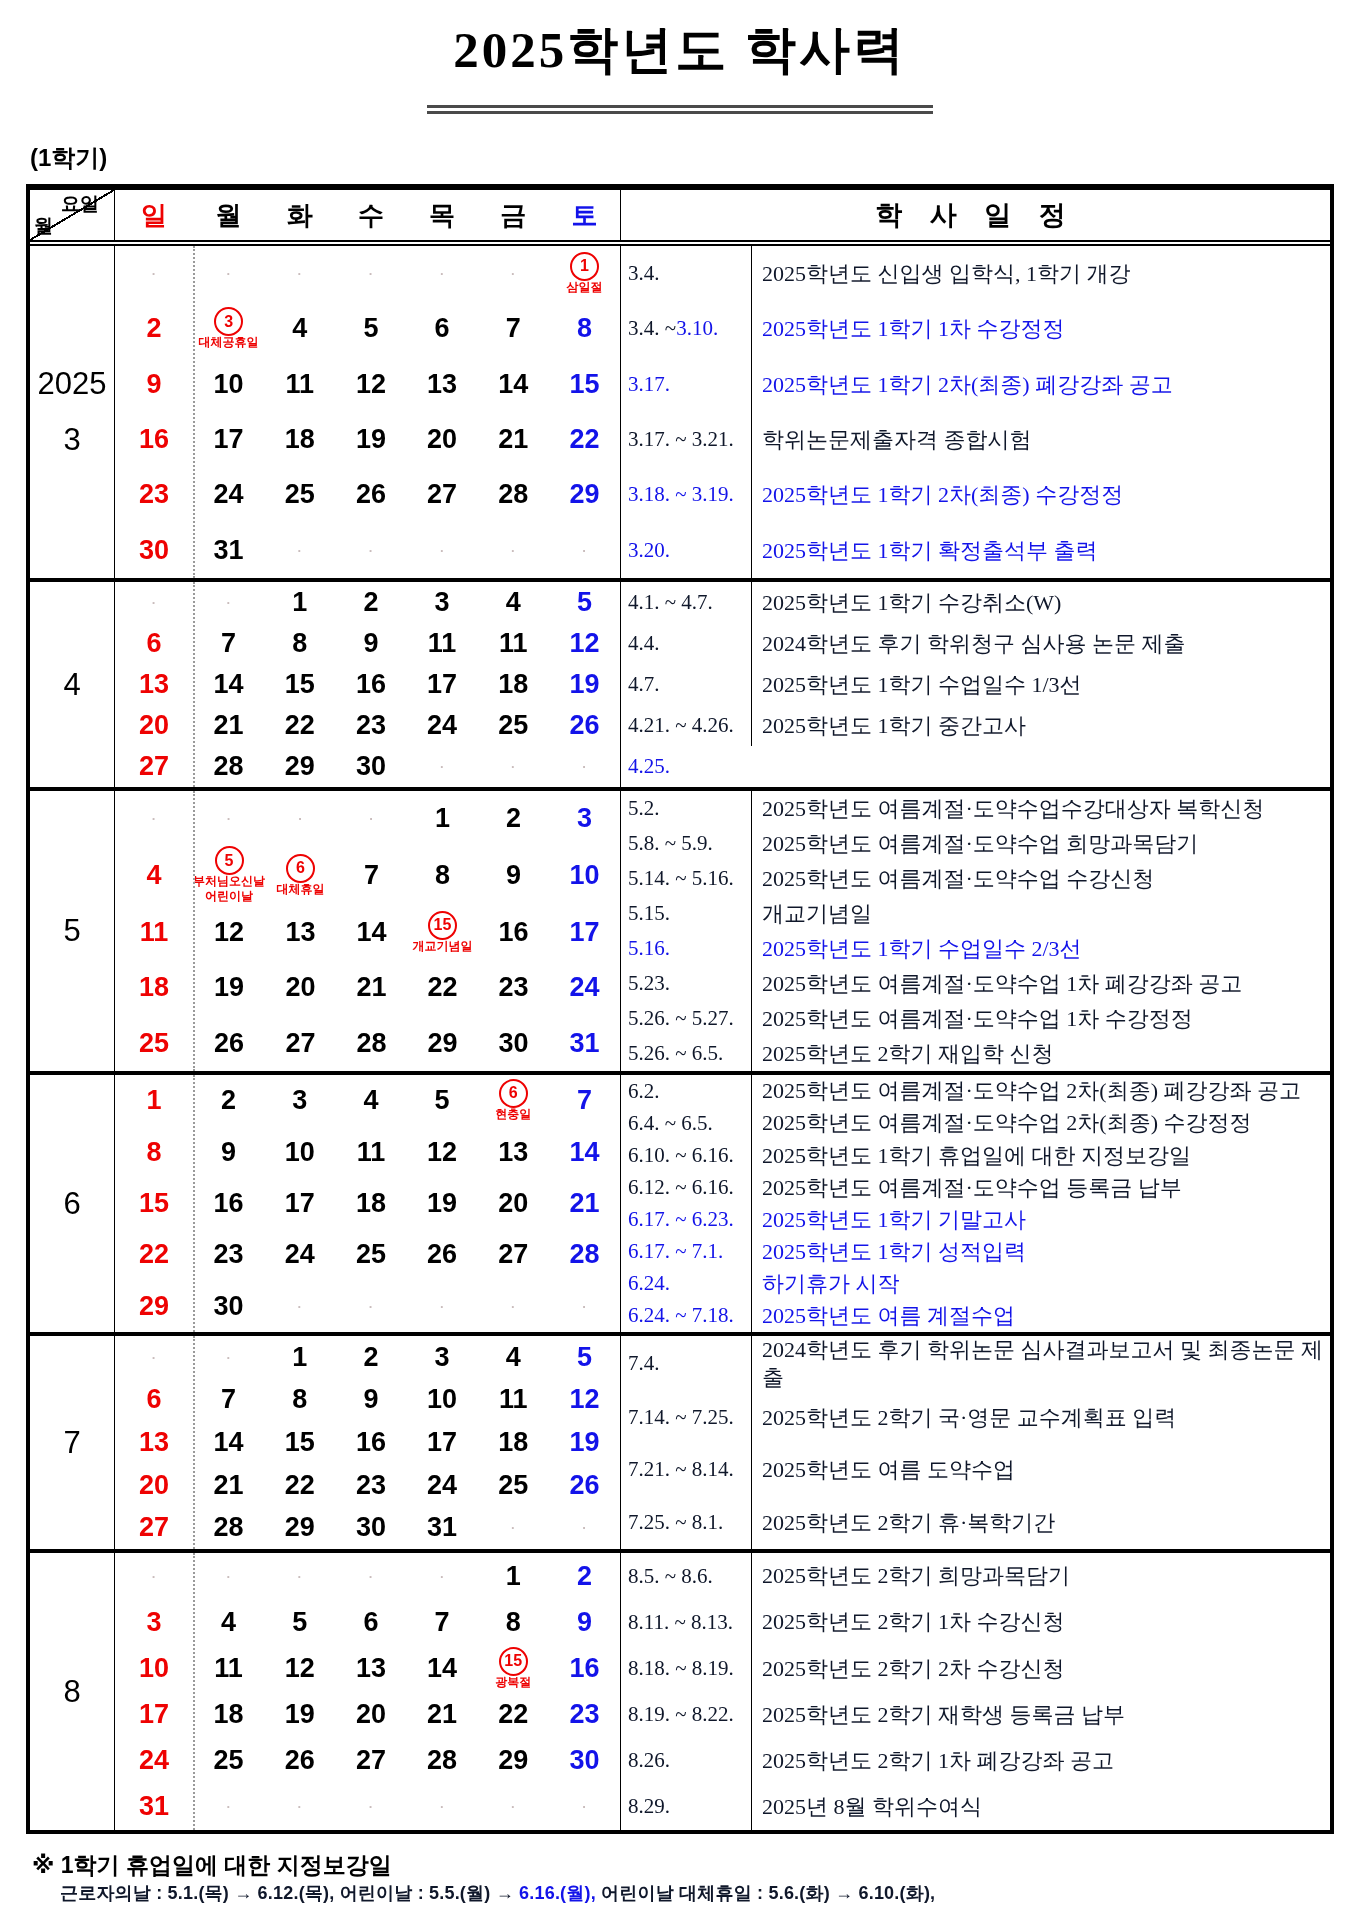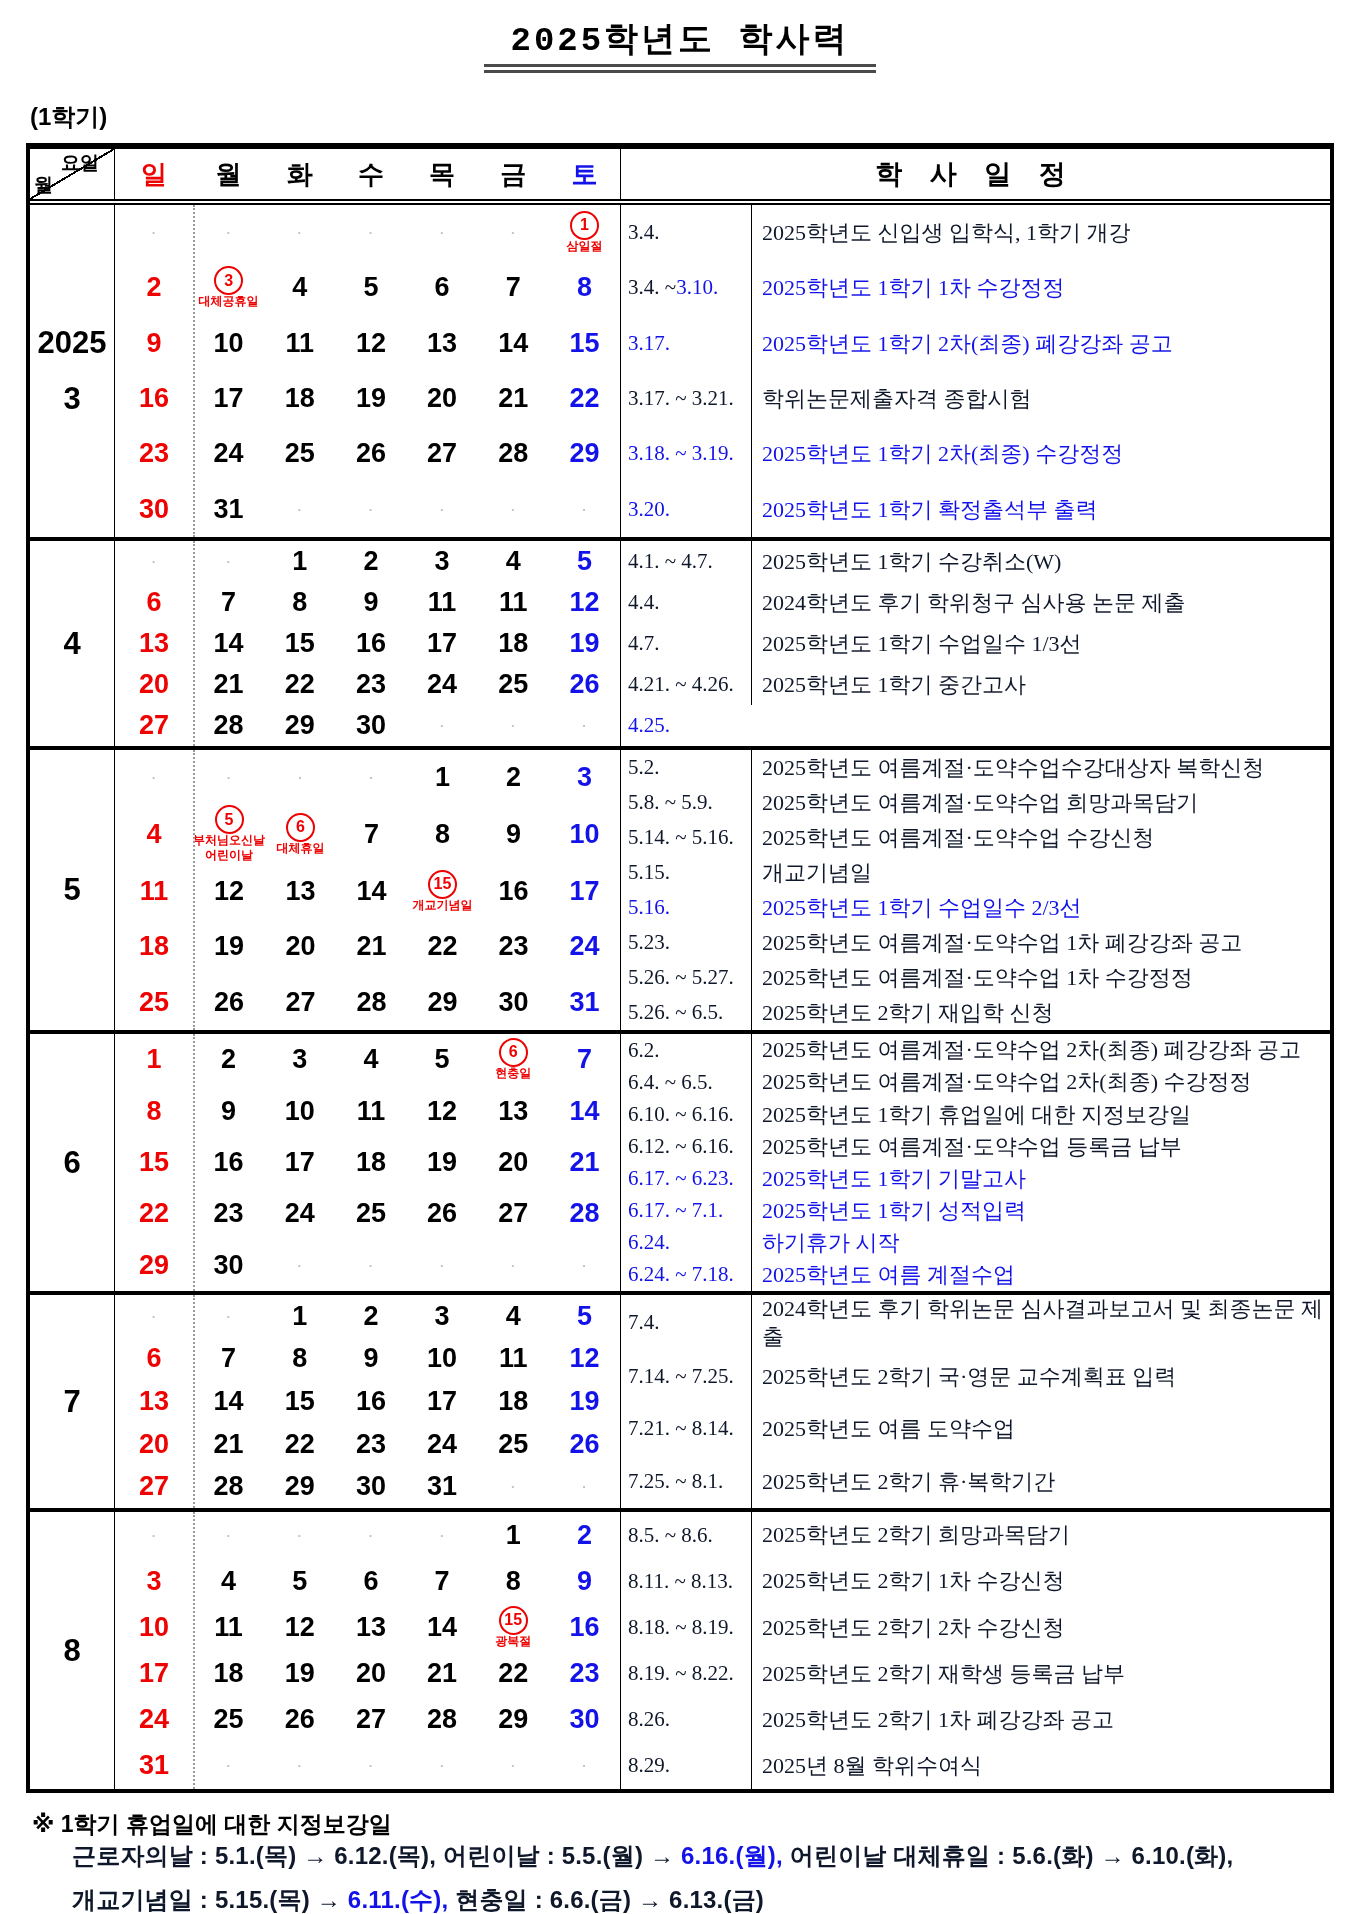--- a/index.html
+++ b/index.html
@@ -6,23 +6,23 @@
   body{
     width:1360px;height:1914px;background:#ffffff;color:#000;
     font-family:"Liberation Serif","DejaVu Serif",serif;
     -webkit-font-smoothing:antialiased;
   }
   .page{width:1360px;height:1914px;position:relative;overflow:hidden;}
 
   
   .title-wrap{text-align:center;padding-top:16px;}
   .doc-title{
-    display:inline-block;font-family:Liberation Mono, monospace;
-    font-size:34px;font-weight:bold;letter-spacing:3px;
-    border-bottom:9px double #4a4a4a;padding:0 26px 2px 26px;
+    display:inline-block;font-family:Liberation Serif, serif;
+    font-size:51px;font-weight:bold;letter-spacing:3px;
+    border-bottom:9px double #4a4a4a;padding:0 26px 20px 26px;
   }
   .semester{
     font-family:"Liberation Sans","DejaVu Sans",sans-serif;
     font-size:24px;font-weight:bold;margin:28px 0 10px 30px;
   }
 
   
   .cal-table{
     margin:0 26px;border:4px solid #000;border-top:6px solid #000;
     background:#fff;
@@ -43,21 +43,21 @@
   .hdr-sched{
     flex:1;border-left:1px solid #000;display:flex;align-items:center;justify-content:center;
     font-family:"Liberation Sans","DejaVu Sans",sans-serif;font-weight:bold;font-size:27px;letter-spacing:10px;
   }
 
   .month{display:flex;}
   .month + .month{border-top:4px solid #000;}
   .mcell{
     width:84px;flex:none;border-right:1px solid #000;
     display:flex;flex-direction:column;align-items:center;justify-content:center;gap:20px;
-    font-family:"Liberation Sans","DejaVu Sans",sans-serif;font-size:31px;font-weight:700;
+    font-family:"Liberation Sans","DejaVu Sans",sans-serif;font-size:31px;font-weight:400;
   }
   .cal{
     width:505px;flex:none;display:grid;grid-template-columns:78px repeat(6,1fr);
     grid-auto-rows:1fr;position:relative;
   }
   .cal::before{ 
     content:"";position:absolute;left:78px;top:0;bottom:0;border-left:2px dotted #9a9a9a;
   }
   .cc{
     display:flex;flex-direction:column;align-items:center;justify-content:center;
@@ -90,21 +90,21 @@
   }
   .seg-k{color:#0f172a;}
   .seg-b{color:var(--blue);}
 
   
   .footer{
     margin:16px 0 0 32px;
     font-family:"Liberation Sans","DejaVu Sans",sans-serif;font-weight:bold;
   }
   .fline0{font-size:23px;}
-  .fline{font-size:24px;margin:0 0 12px 40px;letter-spacing:0.2px;}
+  .fline{font-size:18px;margin:0 0 12px 28px;letter-spacing:0.2px;}
 </style>
 </head>
 <body>
 
 <div class="page">
 
   <div class="title-wrap">
     <div class="doc-title">2025학년도  학사력</div>
   </div>
 

